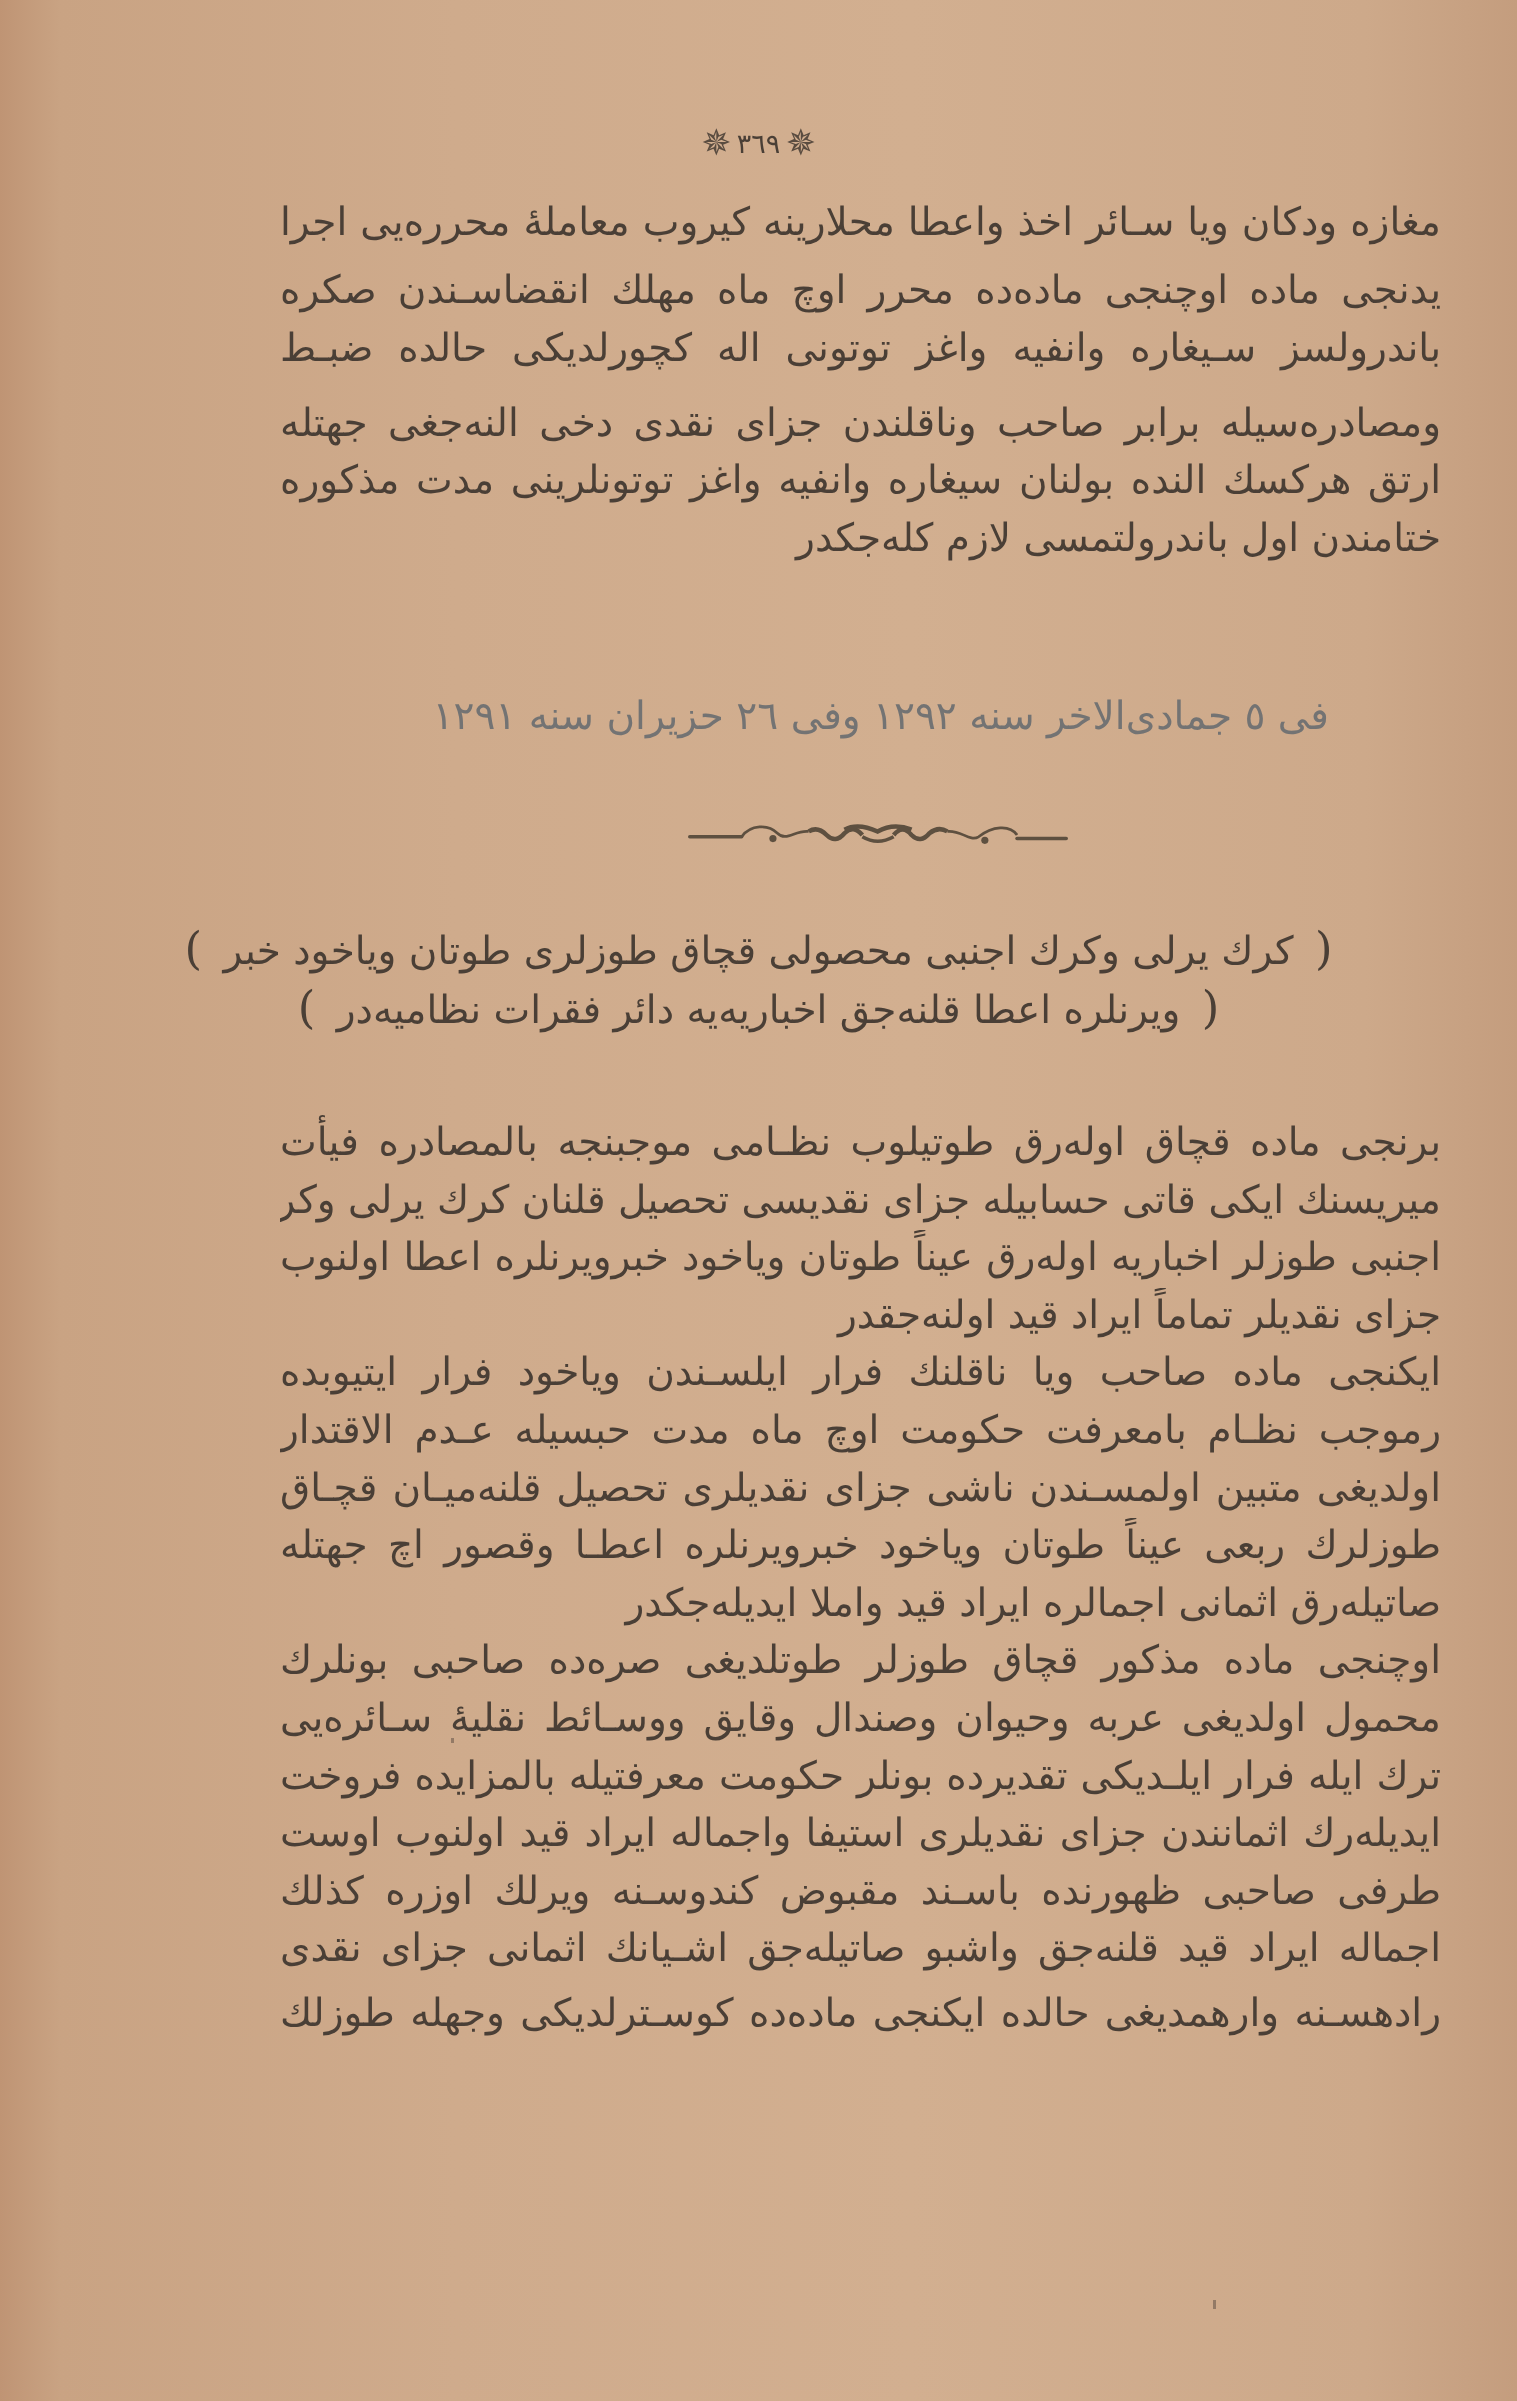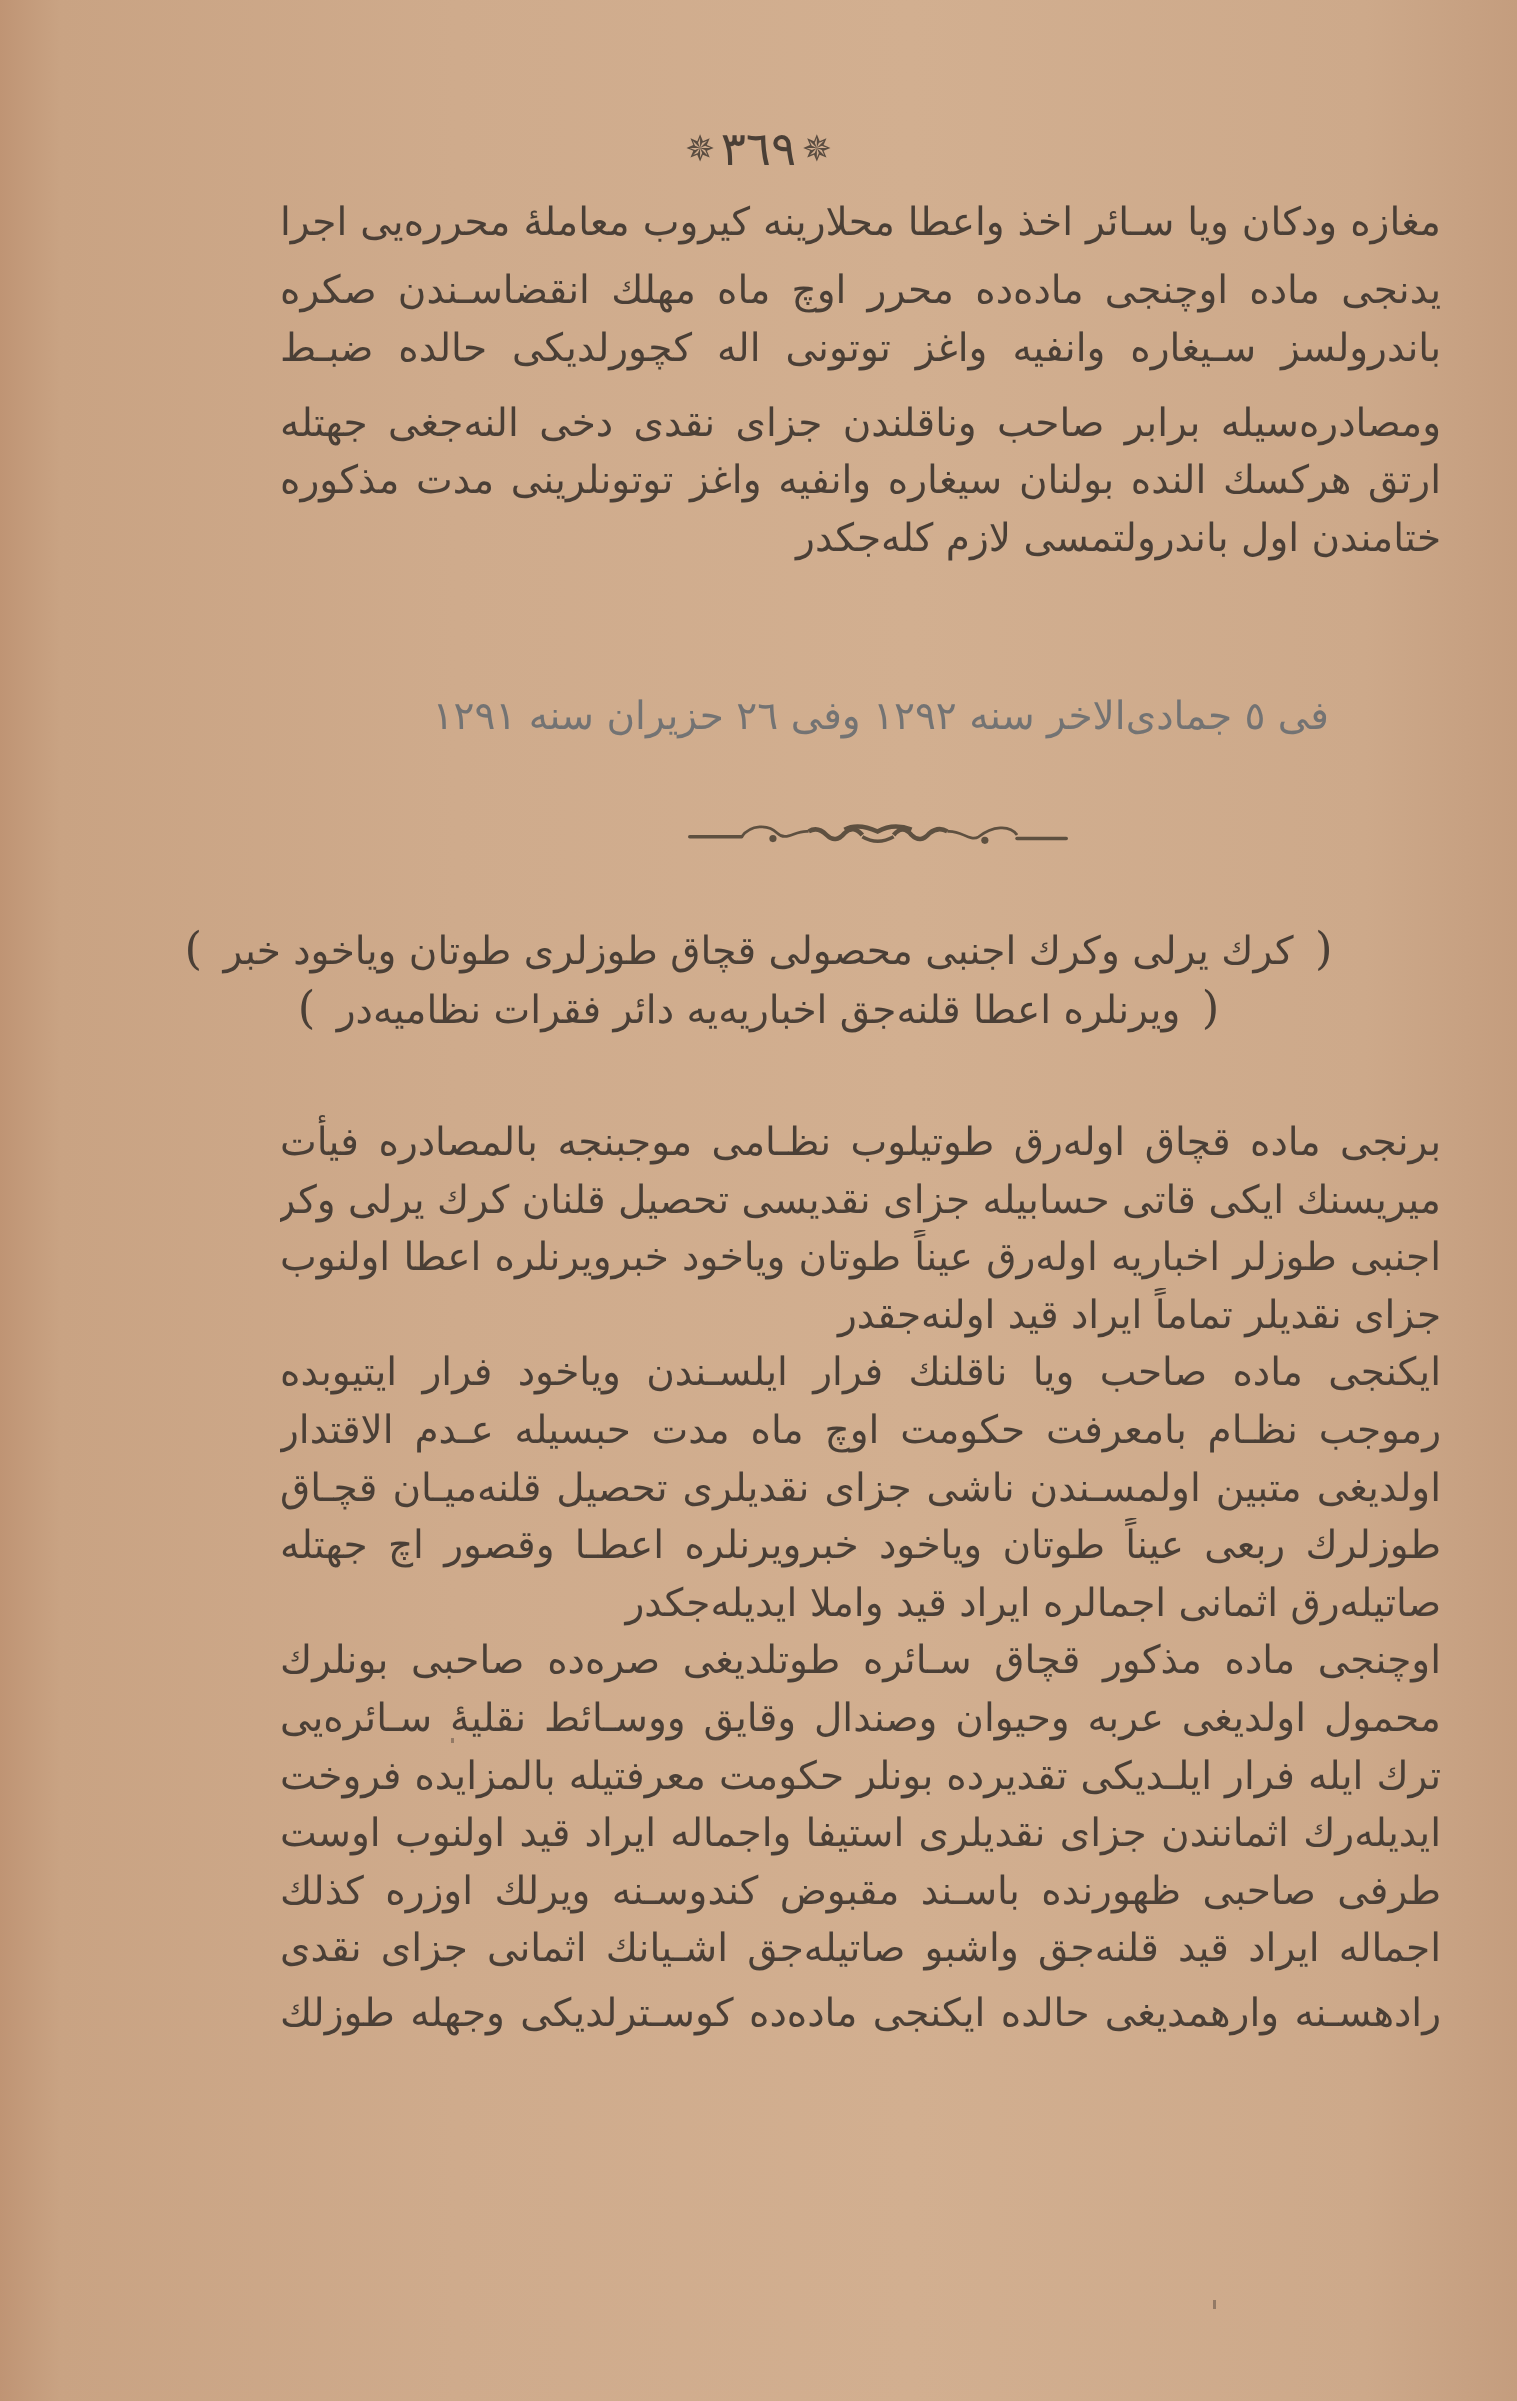--- a/index.html
+++ b/index.html
@@ -33,21 +33,21 @@
       justify-content: center;
       align-items: center;
       gap: 5.4px;
     }
     .page-number .ornament {
       font-size: 36px;
       color: #5a4c40;
       line-height: 1;
     }
     .page-number .num {
-      font-size: 47px;
+      font-size: 27px;
       color: #4a3f36;
       line-height: 1;
       direction: rtl;
       text-align: right;
     }
     .text-block {
       position: absolute;
       right: 76px;
       width: 1161px;
       direction: rtl;
@@ -165,21 +165,21 @@
   <div class="text-block" style="top: 1115px;">
     <span class="line">برنجى ماده       قچاق اوله‌رق طوتيلوب نظـامى موجبنجه بالمصادره فيأت</span>
     <span class="line" style="margin-top:3.6px;">ميريسنك ايكى قاتى حسابيله جزاى نقديسى تحصيل قلنان كرك يرلى وكرك</span>
     <span class="line" style="margin-top:3.6px;">اجنبى طوزلر اخباريه اوله‌رق عيناً طوتان وياخود خبرويرنلره اعطا اولنوب</span>
     <span class="line short" style="margin-top:3.6px;">جزاى نقديلر تماماً ايراد قيد اولنه‌جقدر</span>
     <span class="line" style="margin-top:3.6px;">ايكنجى ماده       صاحب ويا ناقلنك فرار ايلسـندن وياخود فرار ايتيوبده</span>
     <span class="line" style="margin-top:3.6px;">رموجب نظـام بامعرفت حكومت اوچ ماه مدت حبسيله عـدم الاقتدار</span>
     <span class="line" style="margin-top:3.6px;">اولديغى متبين اولمسـندن ناشى جزاى نقديلرى تحصيل قلنه‌ميـان قچـاق</span>
     <span class="line" style="margin-top:3.6px;">طوزلرك ربعى عيناً طوتان وياخود خبرويرنلره اعطـا وقصور اچ جهتله</span>
     <span class="line short" style="margin-top:3.6px;">صاتيله‌رق اثمانى اجمالره ايراد قيد واملا ايديله‌جكدر</span>
-    <span class="line" style="margin-top:3.6px;">اوچنجى ماده       مذكور قچاق سـائره طوتلديغى صره‌ده صاحبى بونلرك</span>
+    <span class="line" style="margin-top:3.6px;">اوچنجى ماده       مذكور قچاق طوزلر طوتلديغى صره‌ده صاحبى بونلرك</span>
     <span class="line" style="margin-top:3.6px;">محمول اولديغى عربه وحيوان وصندال وقايق ووسـائط نقليهٔ سـائره‌يى</span>
     <span class="line" style="margin-top:3.6px;">ترك ايله فرار ايلـديكى تقديرده بونلر حكومت معرفتيله بالمزايده فروخت</span>
     <span class="line" style="margin-top:3.6px;">ايديله‌رك اثمانندن جزاى نقديلرى استيفا واجماله ايراد قيد اولنوب اوست</span>
     <span class="line" style="margin-top:3.6px;">طرفى صاحبى ظهورنده باسـند مقبوض كندوسـنه ويرلك اوزره كذلك</span>
     <span class="line" style="margin-top:3.6px;">اجماله ايراد قيد قلنه‌جق  واشبو صاتيله‌جق اشـيانك اثمانى جزاى نقدى</span>
     <span class="line" style="margin-top:11px;">رادهسـنه وارهمديغى حالده ايكنجى ماده‌ده كوسـترلديكى وجهله طوزلك</span>
   </div>
 
   <div class="speck" style="left: 1213px; top: 2300px;"></div>
   <div class="speck" style="left: 451px; top: 1738px; width:2.7px; height:4.5px;"></div>

